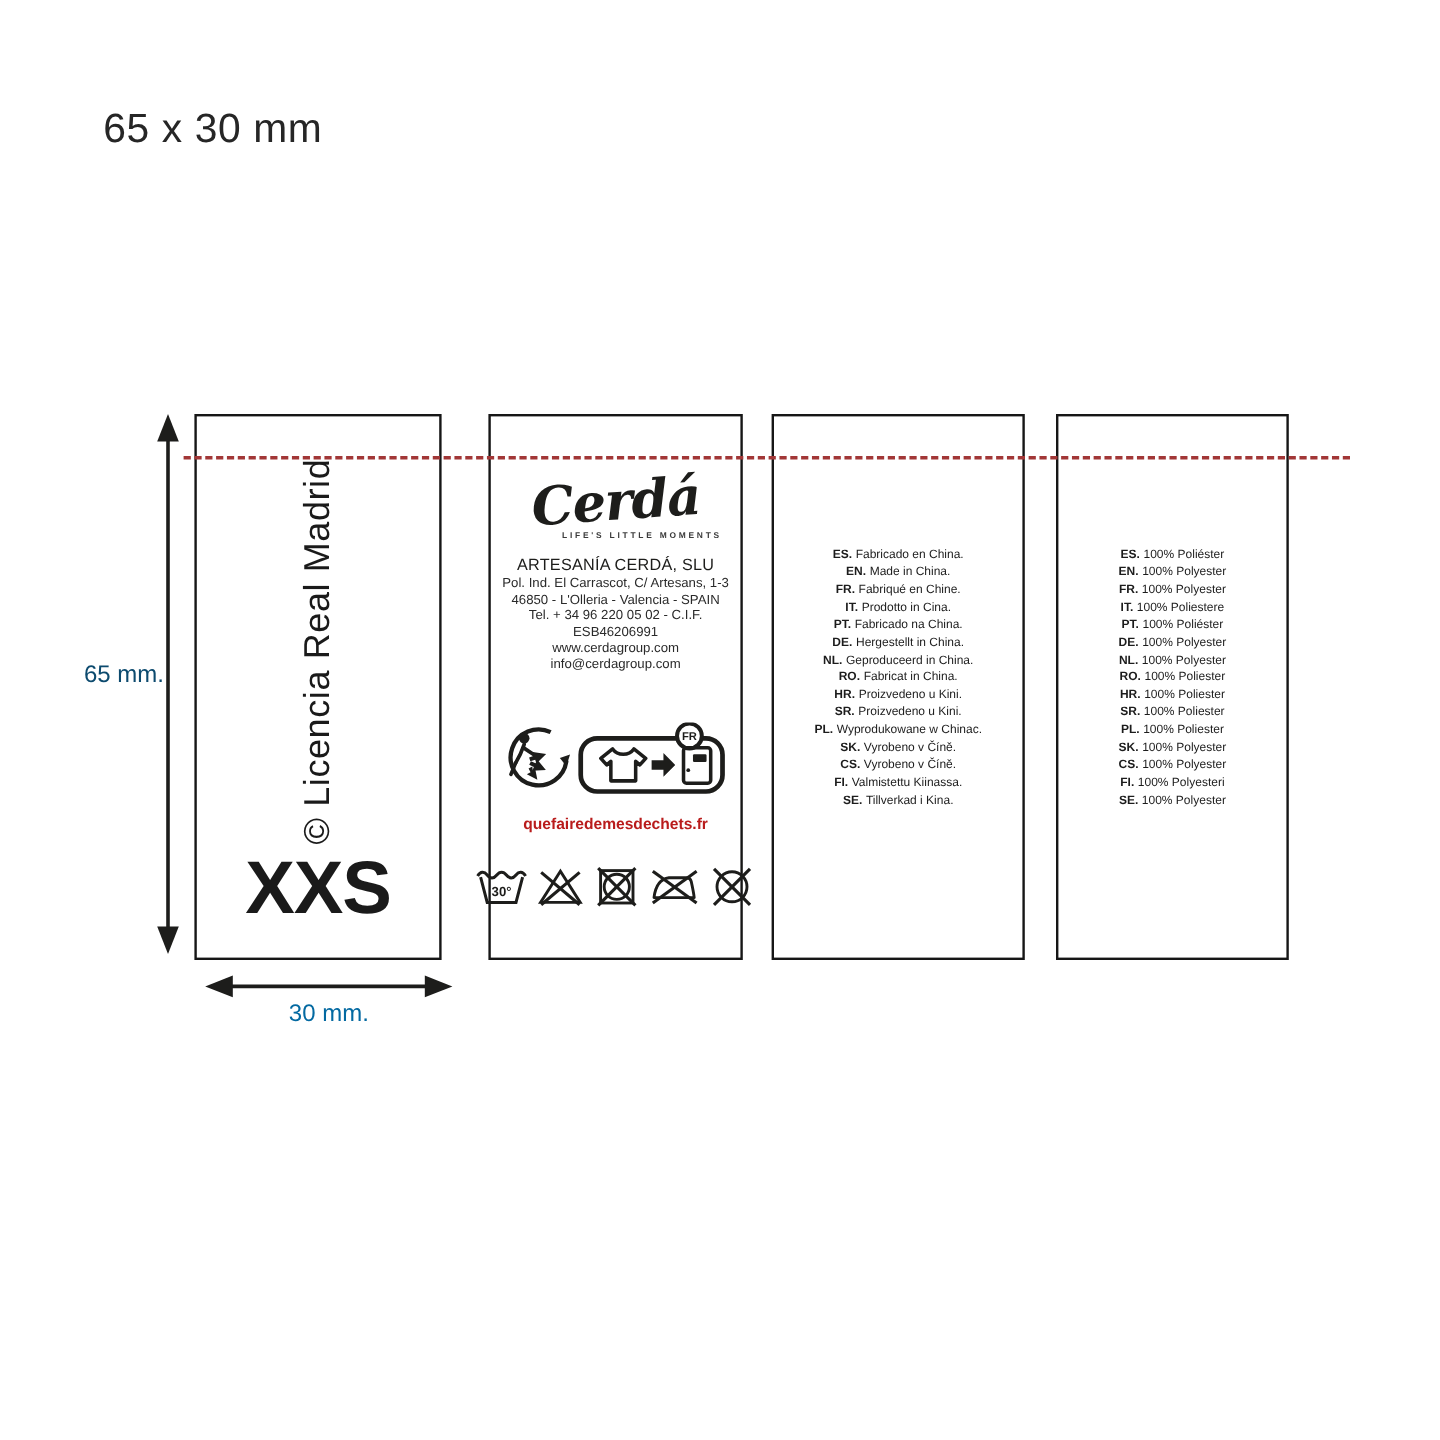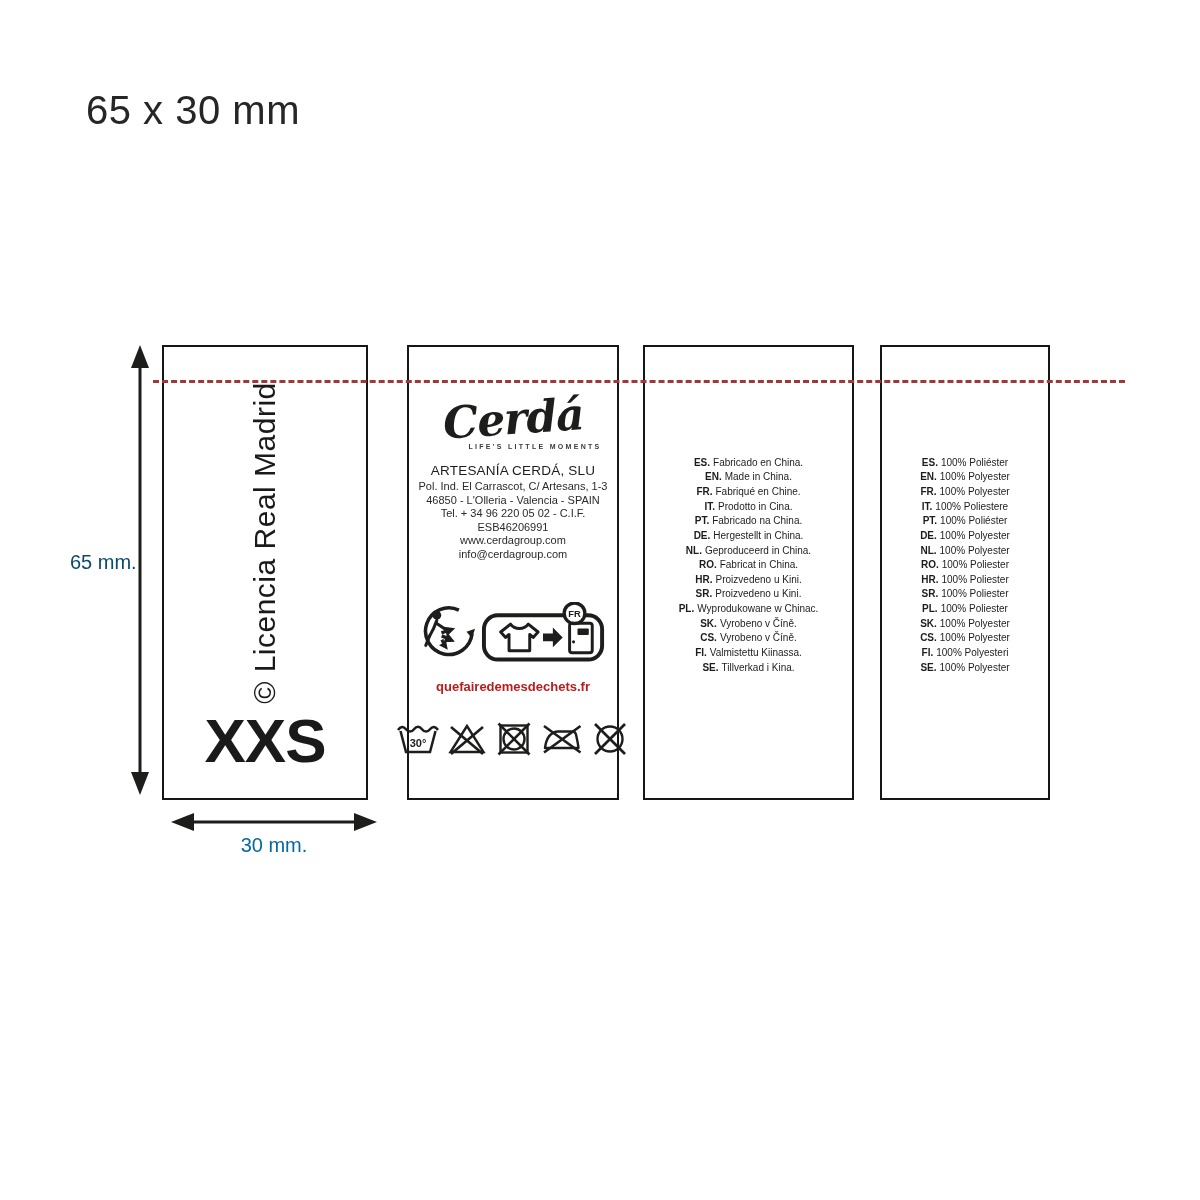--- a/index.html
+++ b/index.html
@@ -1,24 +1,24 @@
 <!DOCTYPE html>
 <html><head>
 <meta charset="utf-8">
 <style>
   html,body{margin:0;padding:0;background:#fff;}
   .canvas{position:relative;width:1200px;height:1200px;background:#ffffff;overflow:hidden;
           font-family:"Liberation Sans",sans-serif;color:#1d1d1b;}
-  .page-title{position:absolute;left:86px;top:88px;font-size:40px;letter-spacing:.5px;color:#262626;}
+  .page-title{position:absolute;left:86px;top:88px;font-size:34px;letter-spacing:.5px;color:#262626;}
   
   .panel{position:absolute;top:345px;height:455px;background:#fff;border:2px solid #161616;box-sizing:border-box;}
   .panel-brand{left:162px;width:206px;}
   .panel-company{left:407px;width:212px;}
   .panel-origin{left:643px;width:211px;}
-  .panel-composition{left:880px;width:170px;padding-left:40px;}
+  .panel-composition{left:880px;width:194px;padding-left:40px;}
   
   .fold-line{position:absolute;left:153px;top:380px;width:972px;height:0;
              border-top:3px dashed #a23737;z-index:5;pointer-events:none;}
   
   .dim-svg{position:absolute;left:0;top:0;z-index:2;}
   .dim-label-v{position:absolute;left:70px;top:551px;font-size:20px;color:#0c4a6e;}
   .dim-label-h{position:absolute;left:176px;top:834px;width:196px;text-align:center;font-size:20px;color:#0369a1;}
   
   .license-text{position:absolute;left:50%;top:43.5%;transform:translate(-50%,-50%) rotate(-90deg);
                 white-space:nowrap;font-size:30px;letter-spacing:.5px;color:#1a1a1a;}

